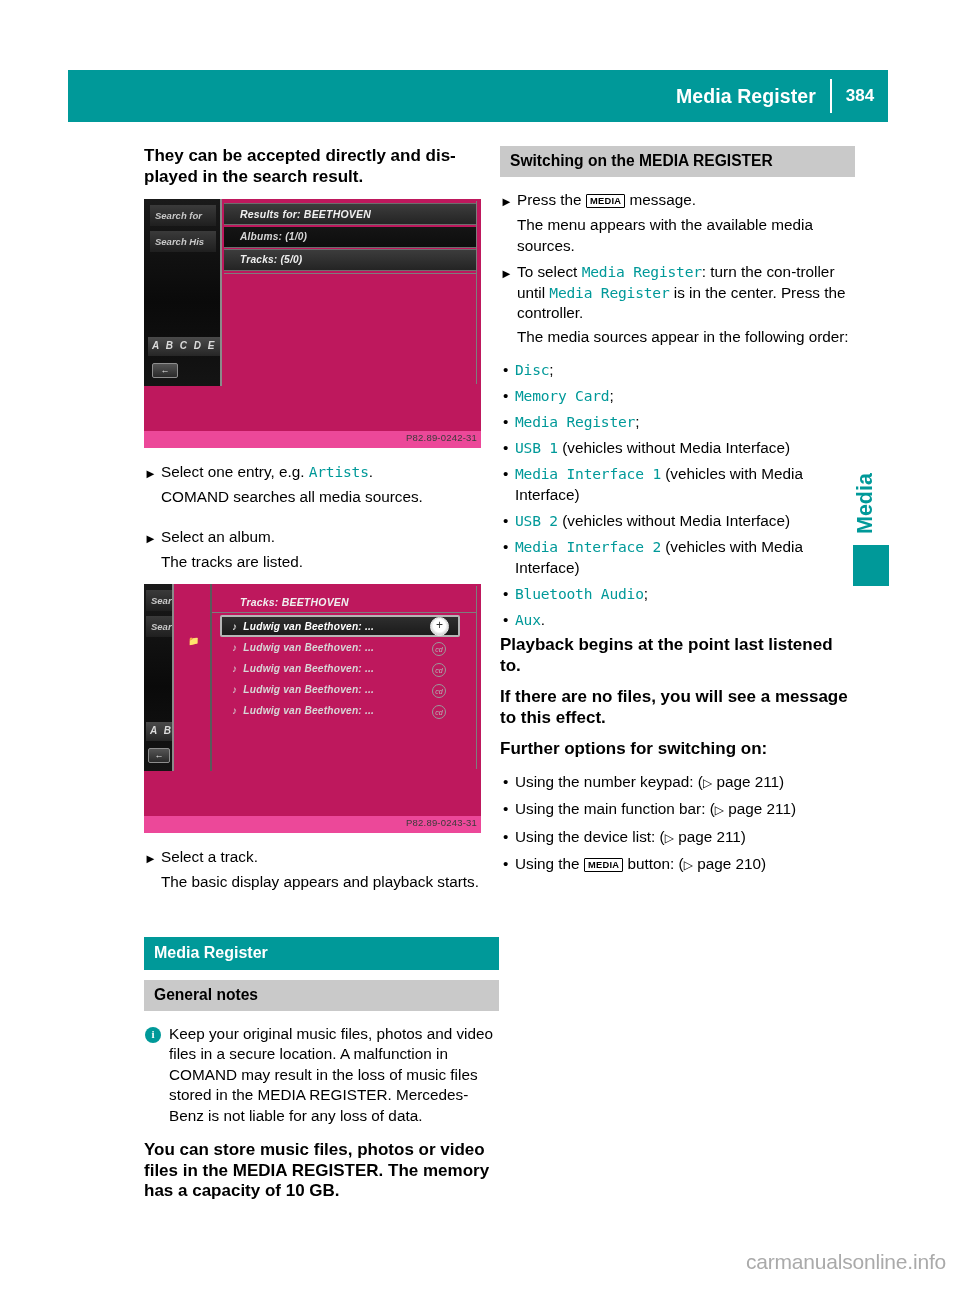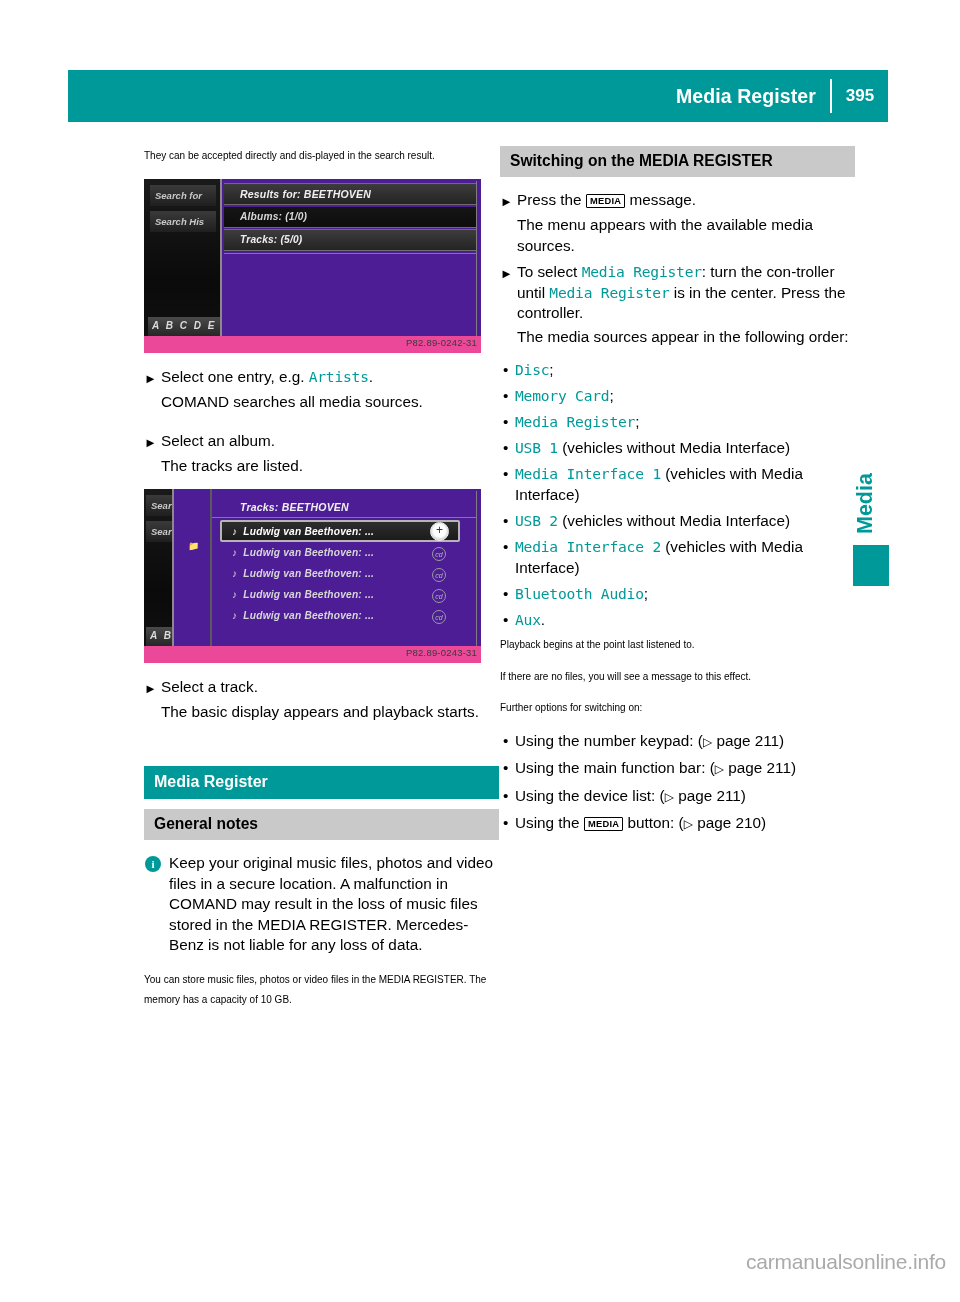--- a/index.html
+++ b/index.html
@@ -39,21 +39,21 @@
   .side-tab-block{
     position:absolute; left:853px; top:545px; width:36px; height:41px;
     background:#009999;
   }
 
   
   .col{ position:absolute; top:146px; width:355px; }
   .col-left{ left:144px; }
   .col-right{ left:500px; }
 
-  p{ margin:0 0 11px 0; font-size:10px; line-height:20.5px; }
+  p{ margin:0 0 11px 0; font-size:17px; line-height:20.5px;font-weight:bold; }
 
   
   .step{ display:flex; margin:0 0 3px 0; }
   .step-marker{
     flex:0 0 auto; width:17px; font-size:13px; line-height:21px; color:#000;
     padding-top:1px;
   }
   .step-body{ flex:1 1 auto; font-size:15.3px; line-height:20.5px; }
   .step-sub{ margin-left:17px; font-size:15.3px; line-height:20.5px; }
 
@@ -97,21 +97,21 @@
   .key{
     display:inline-block; border:1.4px solid #000; border-radius:1px;
     font-size:9.3px; font-weight:bold; letter-spacing:.3px;
     padding:1px 3px 1px 3px; line-height:10px; vertical-align:1px;
     font-family:"Liberation Sans", sans-serif;
   }
   .ref-arrow{ font-size:12px; vertical-align:.5px; }
 
   
   .shot{ position:relative; width:337px; background:#000; margin:12px 0 14px 0; }
-  .shot-screen{ position:relative; width:337px; height:157px; background:#4c1d95; overflow:hidden; }
+  .shot-screen{ position:relative; width:337px; height:232px; background:#be185d; overflow:hidden; }
   .shot-caption{
     width:337px; height:17px; background:#ec4899; position:relative;
   }
   .shot-caption span{
     position:absolute; right:4px; top:1px; font-size:9.5px; color:#3a3a3a;
     font-family:"Liberation Sans", sans-serif; letter-spacing:.2px;
   }
   .s-leftpanel{
     position:absolute; left:0; top:0; width:78px; height:187px;
     background:linear-gradient(180deg,#1a1a1a 0%,#0a0a0a 55%,#141414 100%);
@@ -174,21 +174,21 @@
   }
 </style>
 </head>
 <body>
 
 <div class="page">
 
   <div class="header-bar">
     <div class="header-title">Media Register</div>
     <div class="header-sep"></div>
-    <div class="header-page">395</div>
+    <div class="header-page">384</div>
   </div>
 
   <div class="side-tab-label">Media</div>
   <div class="side-tab-block"></div>
 
   <div class="col col-left">
 
     <p>They can be accepted directly and dis-played in the search result.</p>
 
     <div class="shot">

